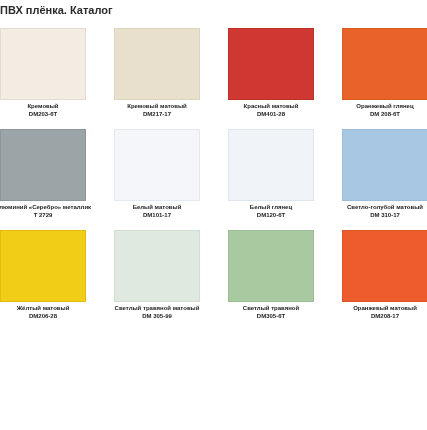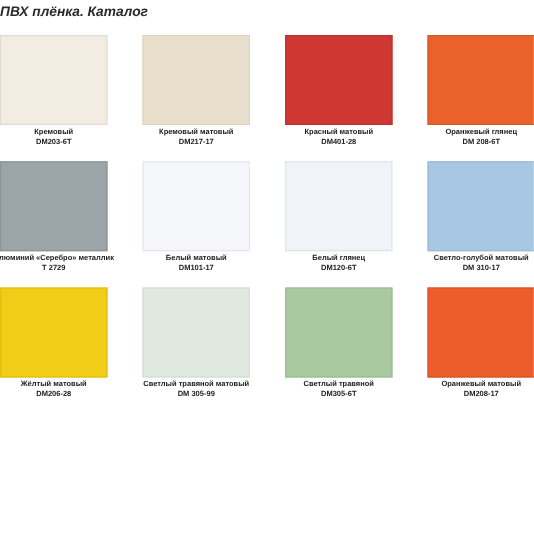--- a/index.html
+++ b/index.html
@@ -16,21 +16,20 @@
   }
   .page-title {
     position: absolute;
     left: 0px;
     top: 4px;
     font-size: 11px;
     font-weight: bold;
     color: #2b2b2b;
     letter-spacing: 0px;
     white-space: nowrap;
-    font-style: italic;
   }
   .catalog-grid {
     position: absolute;
     left: -14px;
     top: 28px;
     width: 455px;
     display: grid;
     grid-template-columns: repeat(4, 114px);
     grid-auto-rows: 101px;
     column-gap: 0px;

